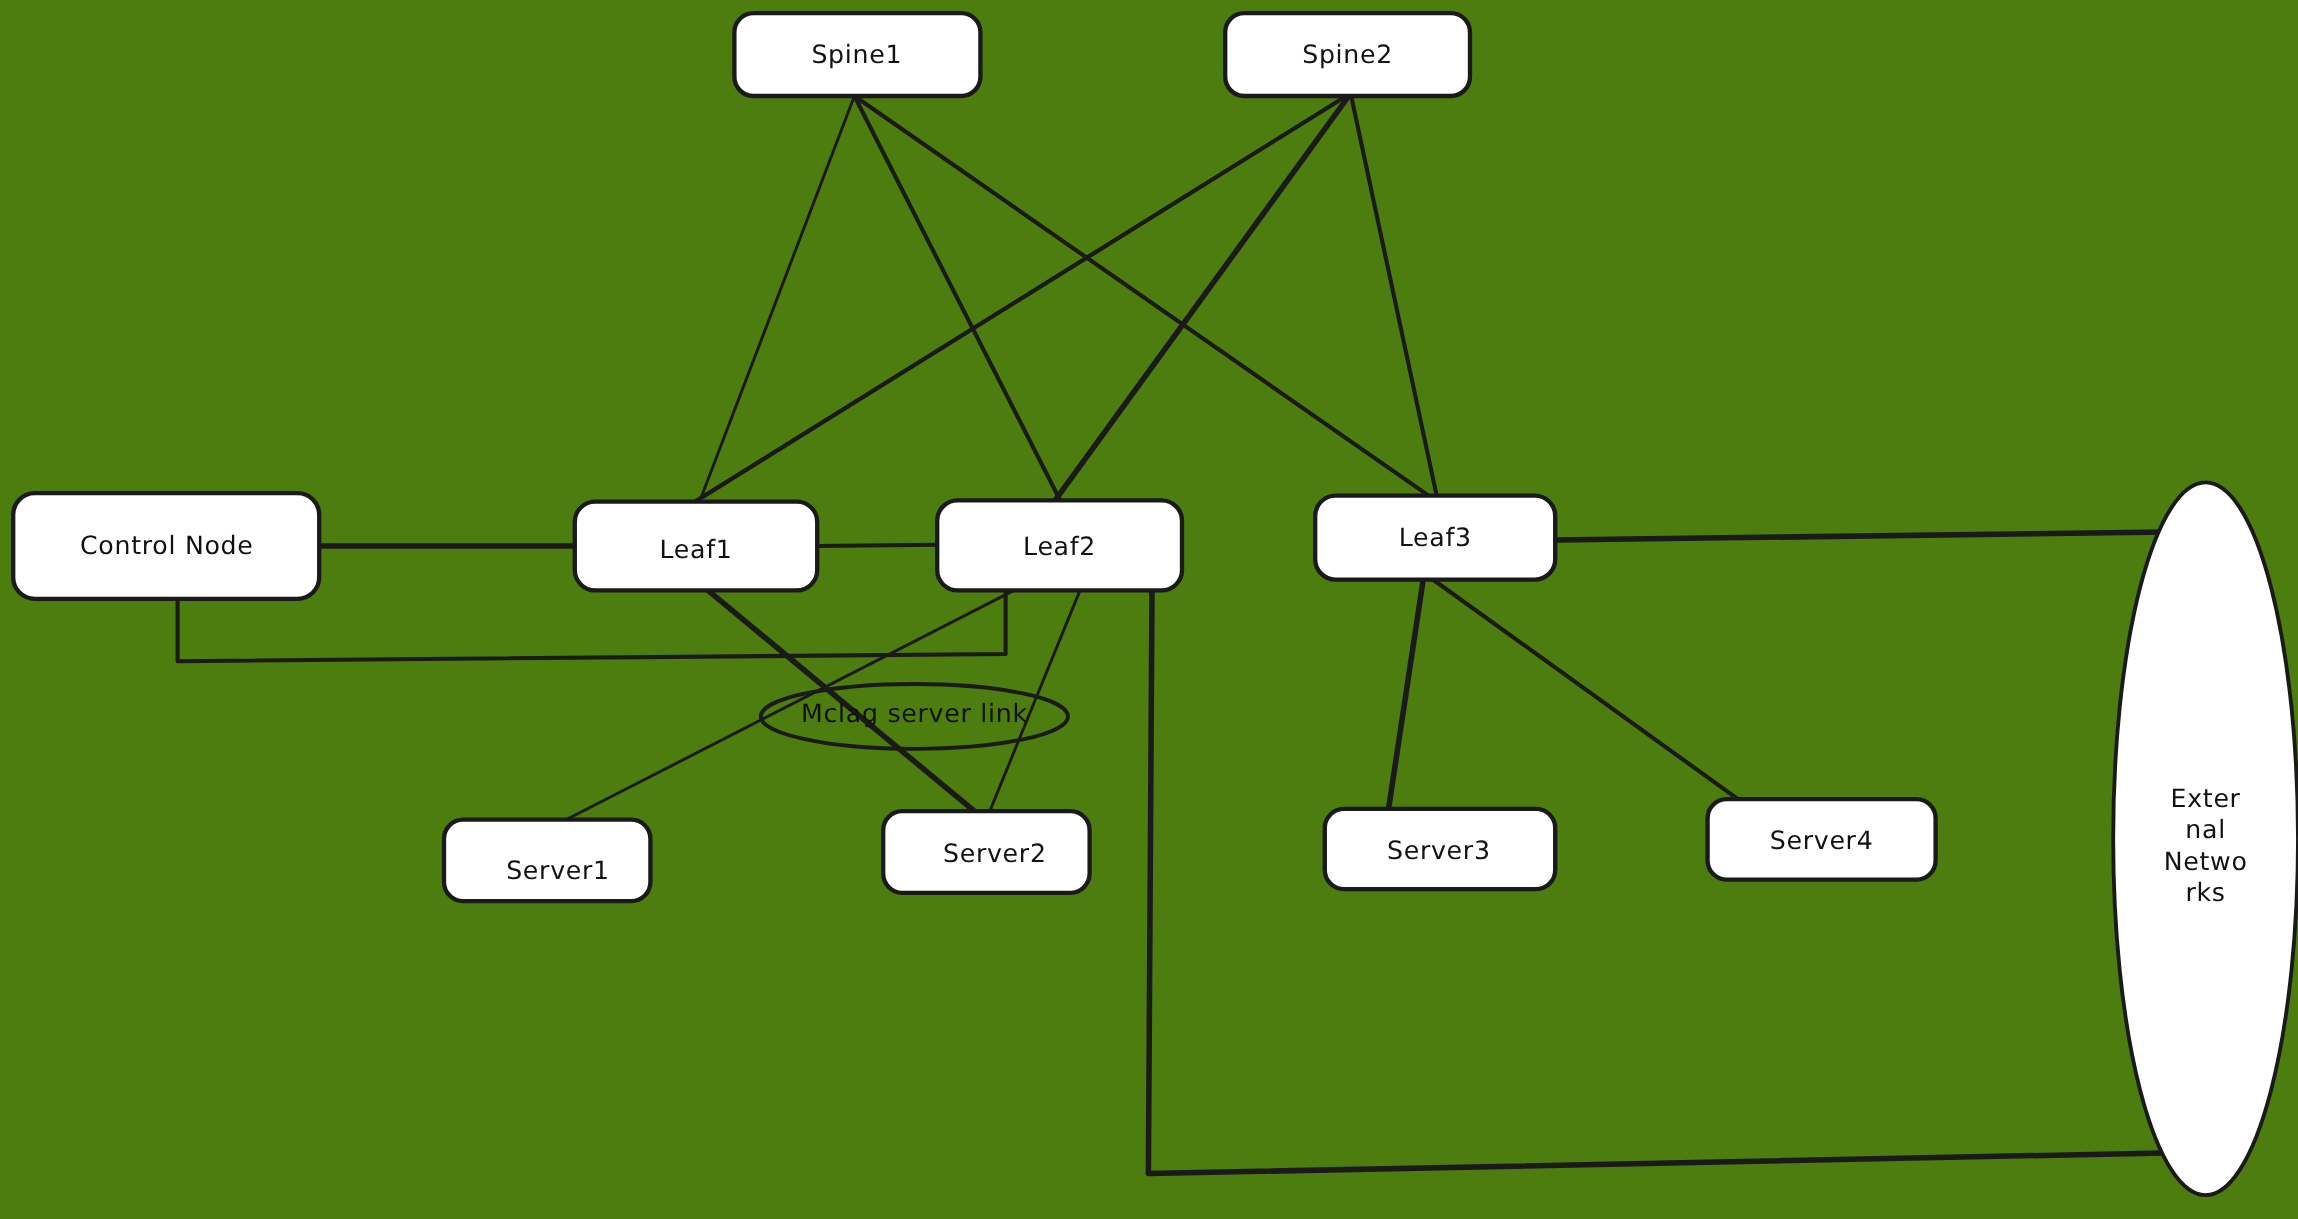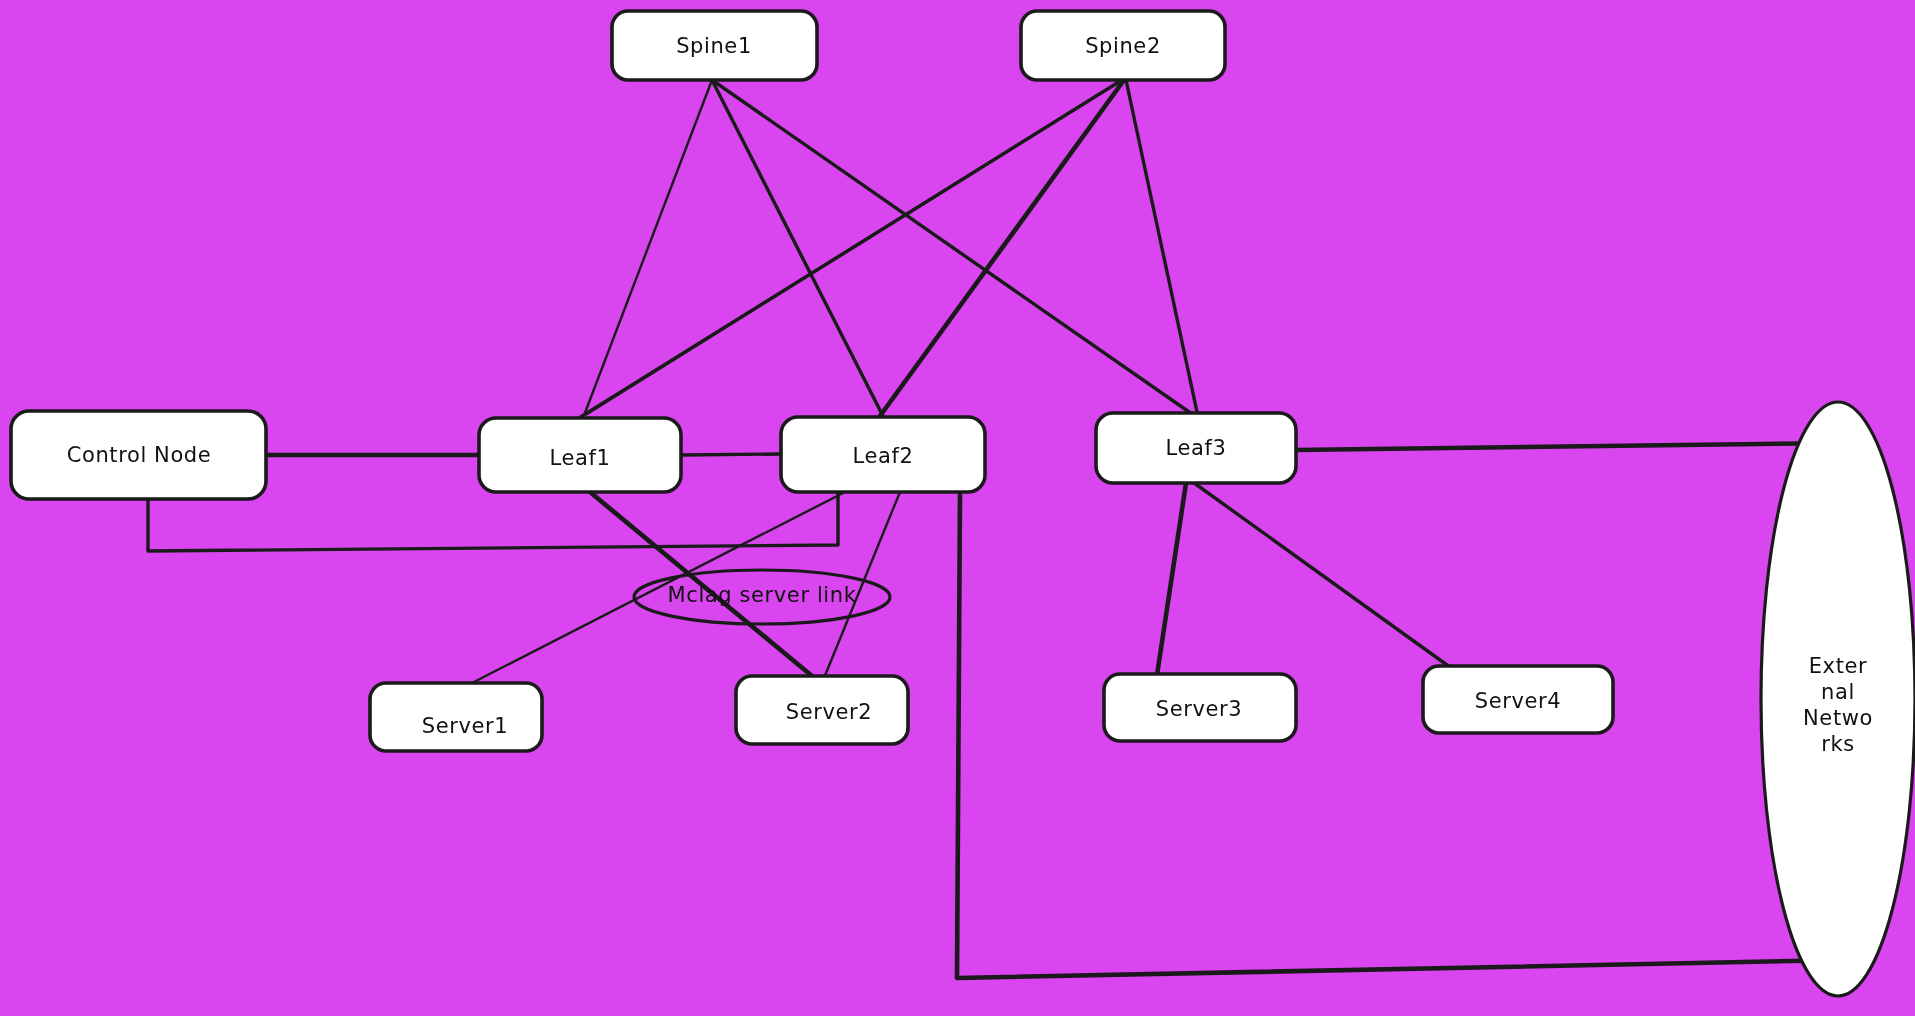--- a/index.html
+++ b/index.html
@@ -8,21 +8,21 @@
     padding: 0;
     background: #ffffff;
   }
   body {
     font-family: "DejaVu Sans", sans-serif;
   }
   #canvas-wrap {
     position: relative;
     width: 1915px;
     height: 1016px;
-    background: #d946ef;
+    background: #4d7c0f;
     overflow: hidden;
   }
   svg#topology {
     position: absolute;
     left: 0;
     top: 0;
     width: 1915px;
     height: 1016px;
   }
   .edge {

